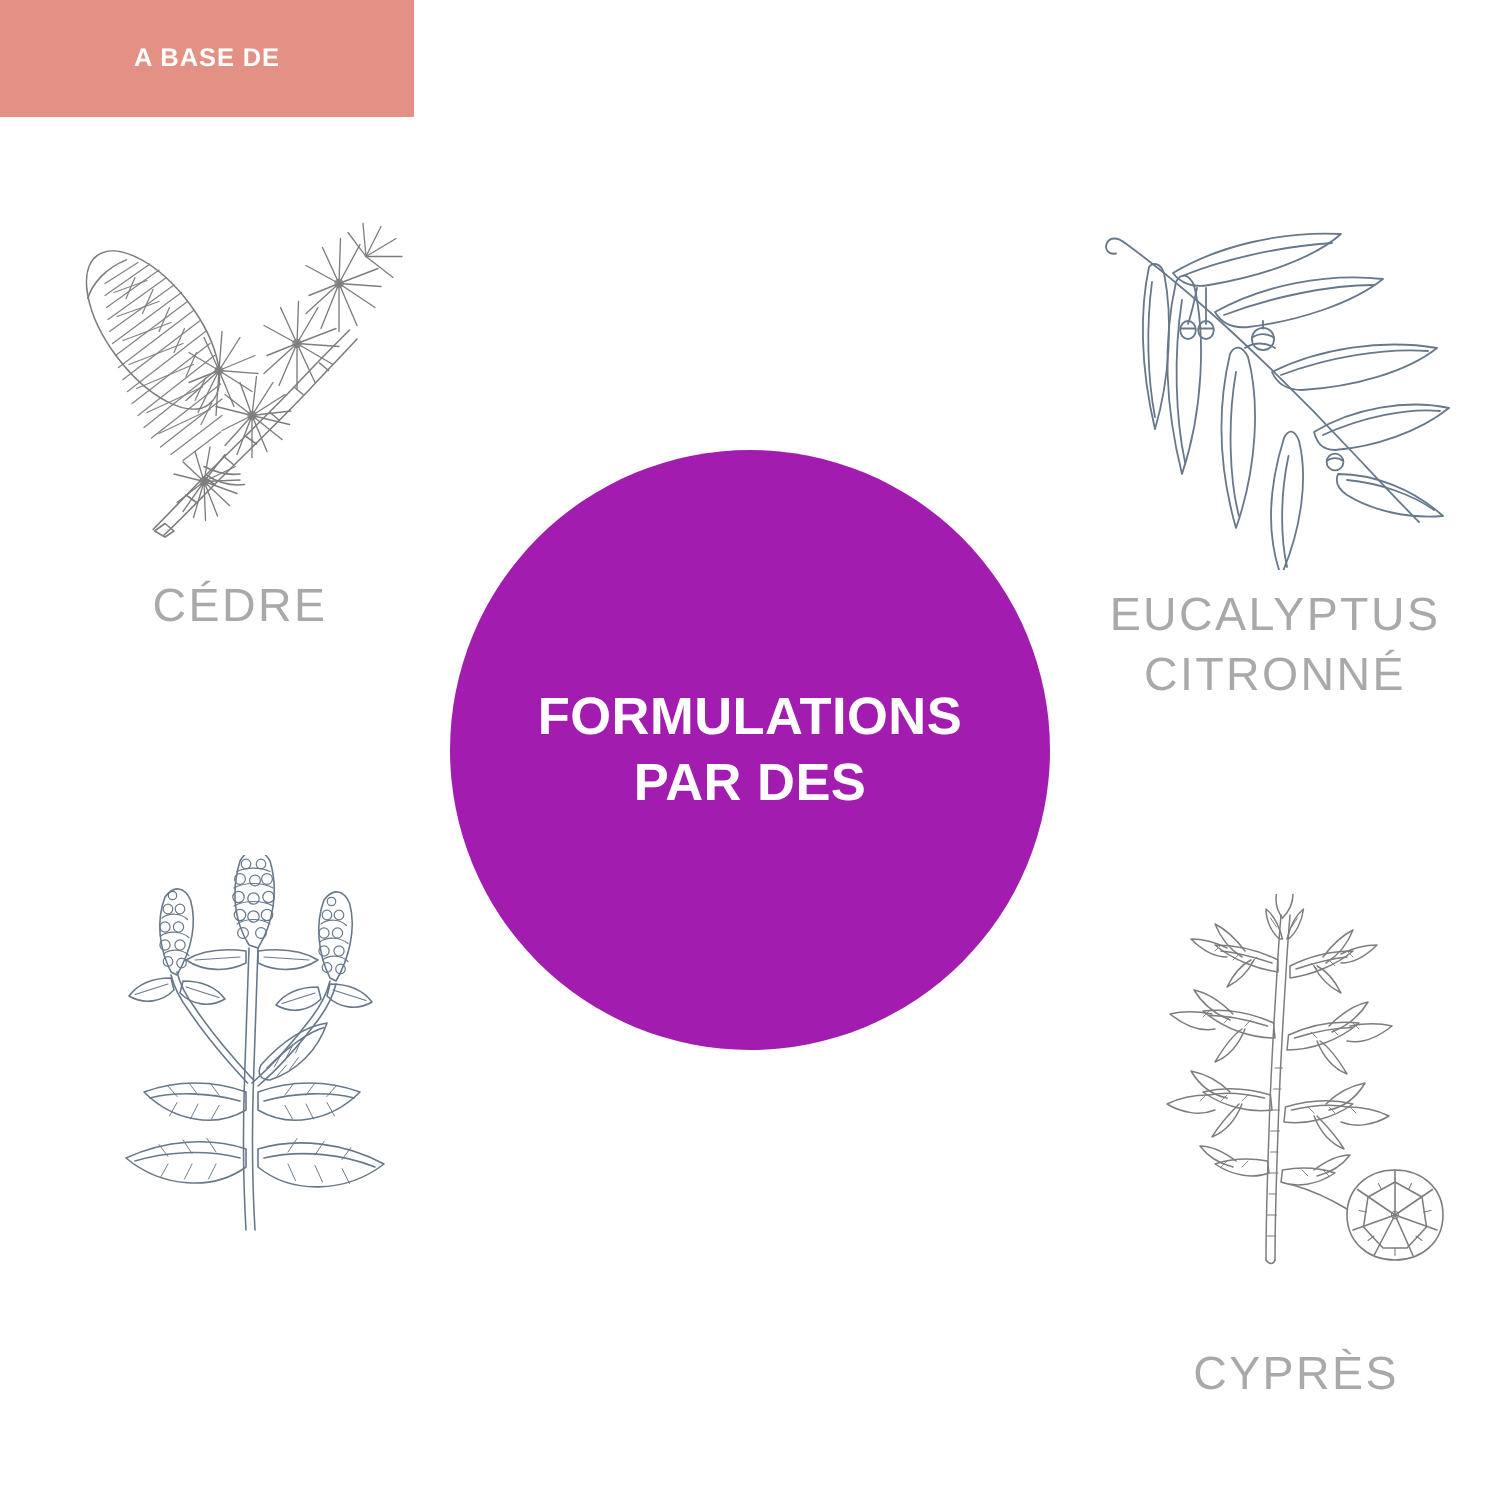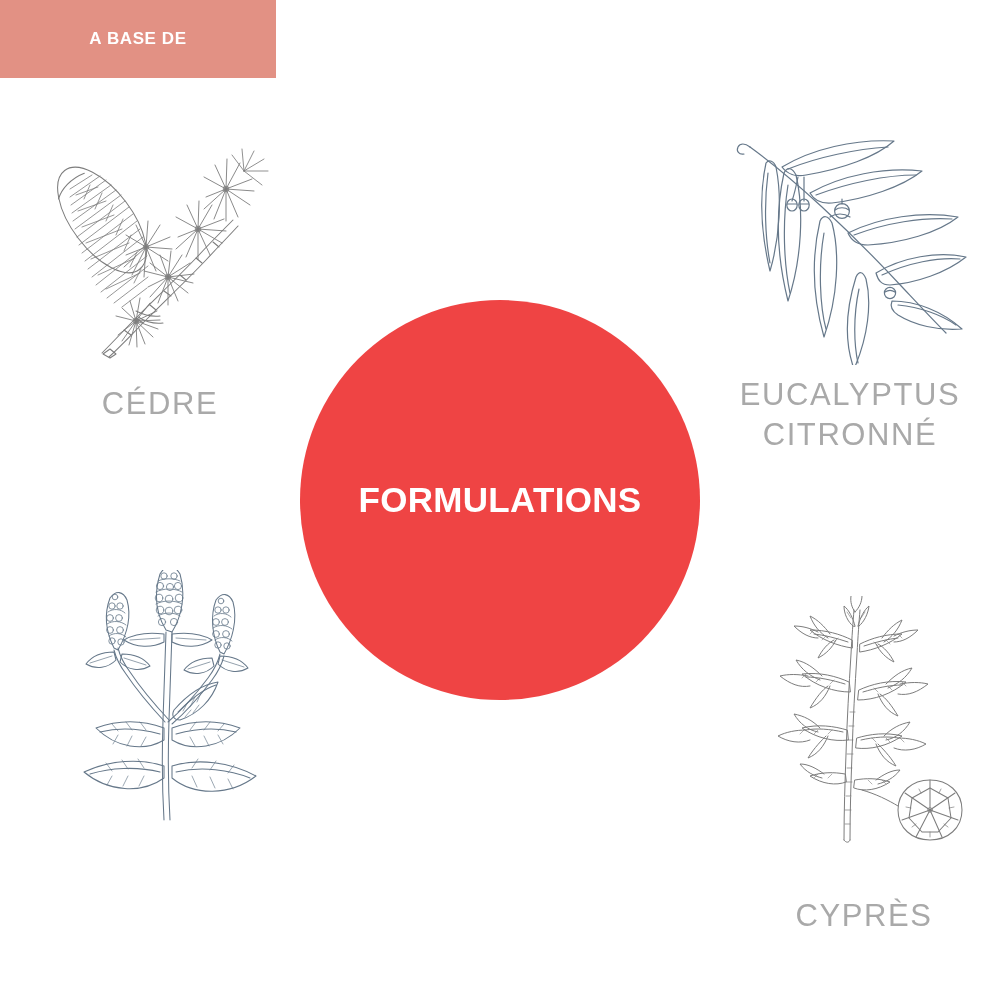--- a/index.html
+++ b/index.html
@@ -44,21 +44,21 @@
   }
 
   
   #center-circle {
     position: absolute;
     left: 300px;
     top: 300px;
     width: 400px;
     height: 400px;
     border-radius: 50%;
-    background: #ef4444;
+    background: #a21caf;
     display: flex;
     flex-direction: column;
     align-items: center;
     justify-content: center;
   }
   .circle-line {
     color: #ffffff;
     font-weight: bold;
     font-size: 35px;
     line-height: 1.26;
@@ -81,21 +81,21 @@
     color: #a9a9a9;
     font-size: 31px;
     font-weight: normal;
     letter-spacing: 1.6px;
     line-height: 1.28;
     text-align: center;
     white-space: pre-line;
   }
 
   #plant-cedre      { left: 40px;  top: 125px; width: 240px; }
-  #plant-eucalyptus { left: 722px; top: 125px; width: 256px; }
+  #plant-eucalyptus { left: 722px; top: 140px; width: 256px; }
   #plant-menthe     { left: 48px;  top: 570px; width: 240px; }
   #plant-cypres     { left: 752px; top: 596px; width: 224px; gap: 34px; }
 
   #plant-cedre .plant-label      { margin-top: 14px; }
   #plant-eucalyptus .plant-label { margin-top: 10px; }
   #plant-menthe .plant-label     { margin-top: 8px; }
   #plant-cypres .plant-label     { margin-top: 16px; }
 </style>
 </head>
 <body>
@@ -607,15 +607,16 @@
         </g>
       </g>
 
       <path d="M146 210 C136 204 124 198 110 194"></path>
     </svg>
     <div class="plant-label">CYPRÈS</div>
   </div>
 
   <div id="center-circle">
     <div class="circle-line">FORMULATIONS</div>
+    <div class="circle-line">PAR DES</div>
   </div>
 
 </div>
 
 </body></html>

